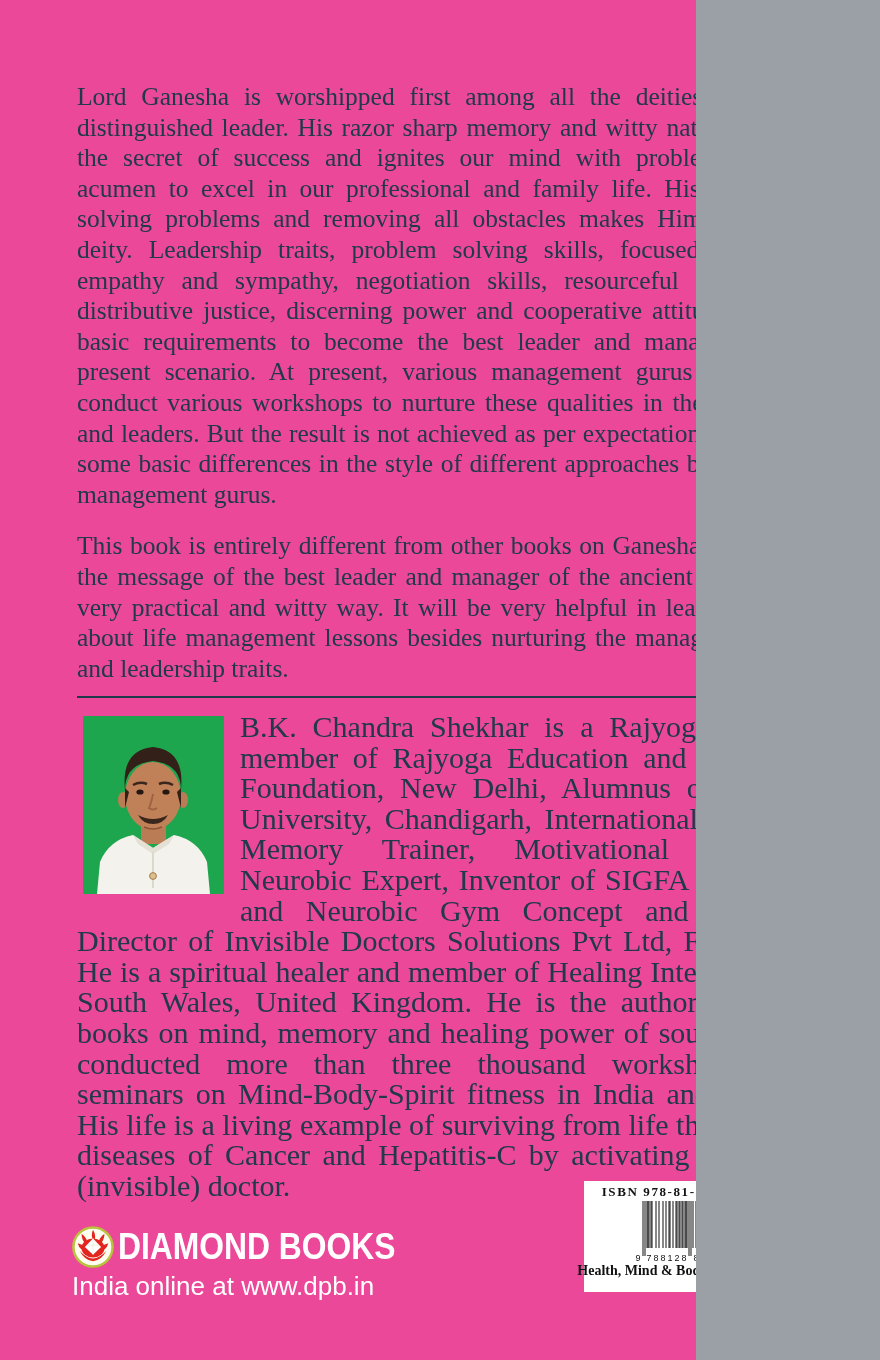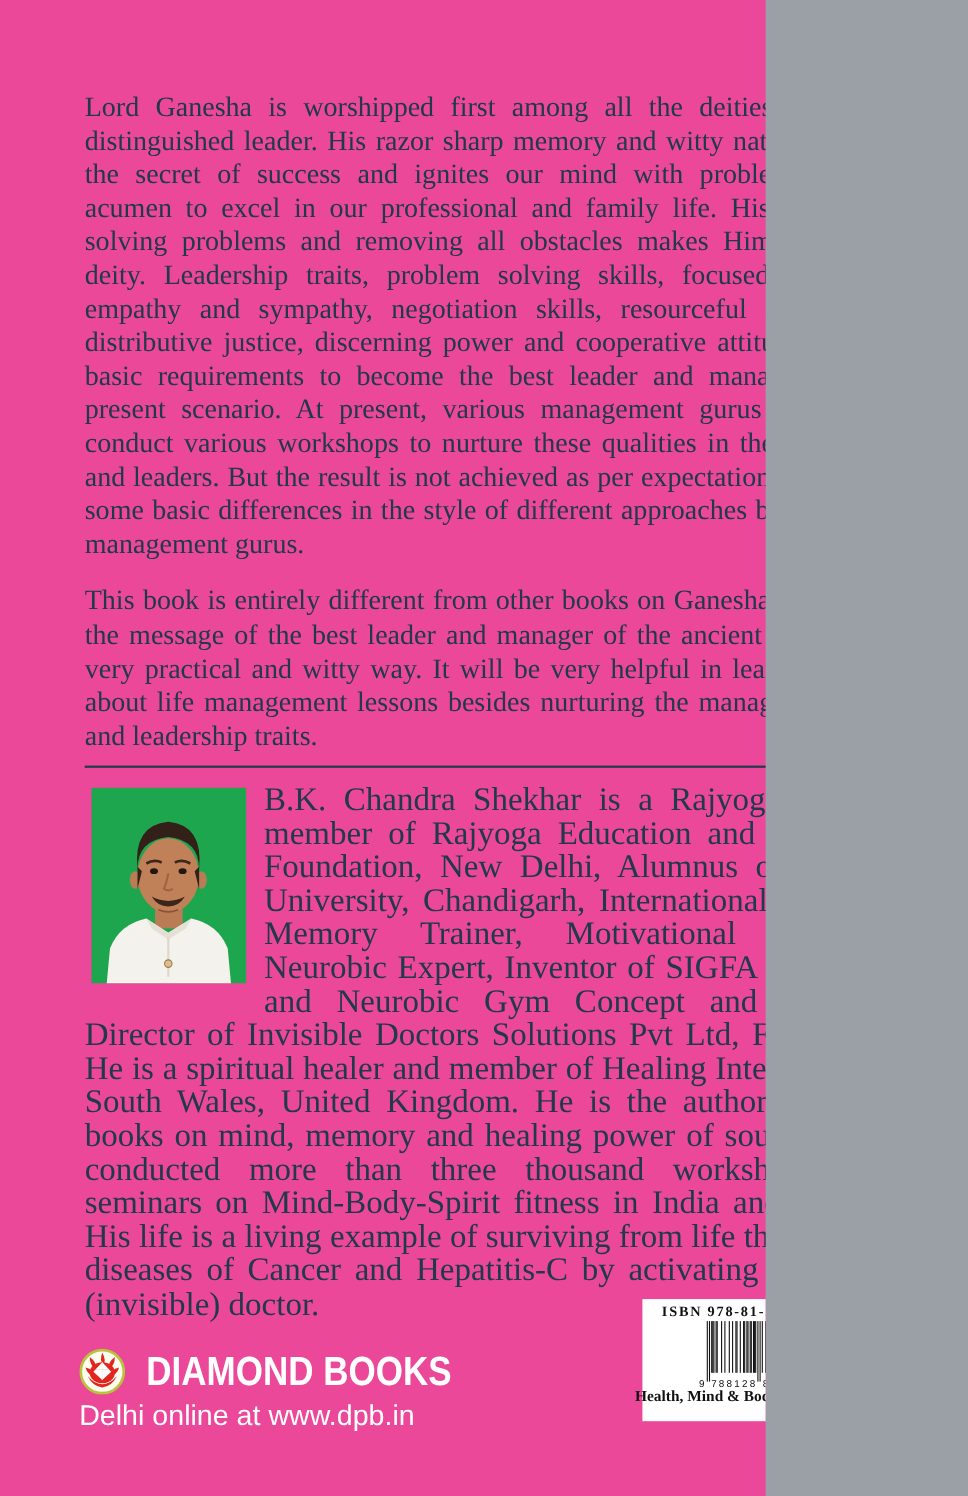--- a/index.html
+++ b/index.html
@@ -33,21 +33,21 @@
   }
   .author-photo{
     float:left;
     width:141px;height:178px;
     margin:4px 16px 4px 6px;
     display:block;
   }
   .author-section p{margin:0;}
   
   .publisher{position:absolute;left:72px;top:1226px;color:#ffffff;font-family:"Liberation Sans",sans-serif;}
-  .publisher-row{display:flex;align-items:center;gap:19px;}
+  .publisher-row{display:flex;align-items:center;gap:4px;}
   .publisher-name{
     font-size:37px;font-weight:800;letter-spacing:0px;
     transform:scaleX(0.86);transform-origin:left center;
     white-space:nowrap;
   }
   .publisher-tagline{
     margin-top:3px;
     font-size:26px;font-weight:400;white-space:nowrap;
   }
   
@@ -138,21 +138,21 @@
         <path d="M6 18 Q14 20 16 26 Q8 26 6 18" fill="#e2251f"></path>
         <path d="M38 18 Q30 20 28 26 Q36 26 38 18" fill="#e2251f"></path>
         <path d="M8 26 Q22 42 36 26 Q31 36 22 37 Q13 36 8 26" fill="#e2251f"></path>
         <ellipse cx="22" cy="23" rx="12" ry="10" fill="#e2251f"></ellipse>
         <polygon points="22,13 30.5,22 22,30 13.5,22" fill="#ffffff"></polygon>
         <polyline points="16,20 22,20 28,20" stroke="#e8e2d0" stroke-width="0.8" fill="none"></polyline>
         <polyline points="22,13 22,30" stroke="#efe9da" stroke-width="0.7" fill="none"></polyline>
       </svg>
       <div class="publisher-name">DIAMOND BOOKS</div>
     </div>
-    <div class="publisher-tagline">Delhi online at www.dpb.in</div>
+    <div class="publisher-tagline">India online at www.dpb.in</div>
   </div>
 
   <div class="isbn-box">
     <div class="isbn-label">ISBN 978-81-288-2579-8</div>
     <svg class="barcode-svg" id="barcode" width="194" height="62" viewBox="0 0 103 62" xmlns="http://www.w3.org/2000/svg">
         <rect x="7" y="0" width="1" height="55" fill="#111"></rect>
         <rect x="9" y="0" width="1" height="55" fill="#111"></rect>
         <rect x="11" y="0" width="1" height="47" fill="#111"></rect>
         <rect x="12" y="0" width="1" height="47" fill="#111"></rect>
         <rect x="13" y="0" width="1" height="47" fill="#111"></rect>

